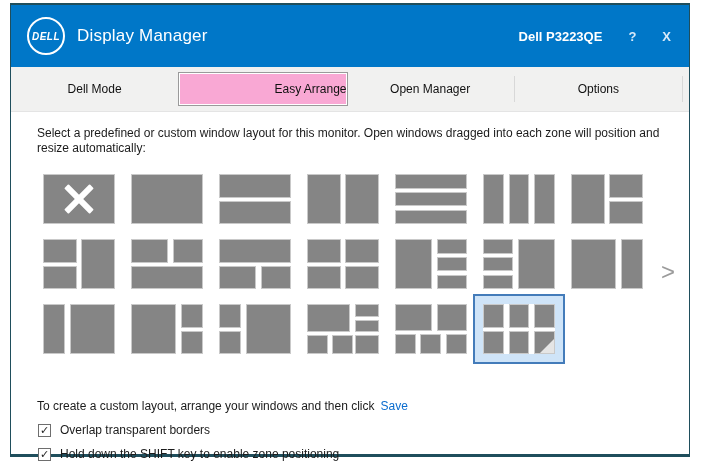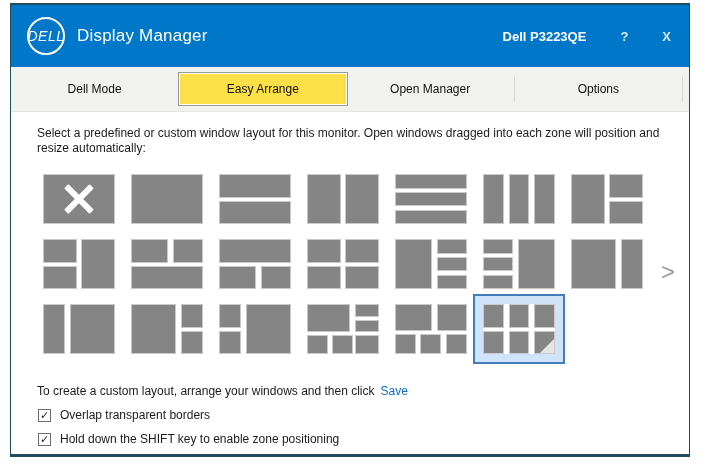--- a/index.html
+++ b/index.html
@@ -17,42 +17,43 @@
   .titlebar{
     height:62px;background:var(--header-blue,#0077c8);
     display:flex;align-items:center;padding:0 14px 0 16px;box-sizing:border-box;
   }
   .logo-circle{
     width:34px;height:34px;border:2px solid #ffffff;border-radius:50%;
     display:flex;align-items:center;justify-content:center;flex:0 0 auto;
     margin-right:12px;
   }
   .logo-circle span{
-    color:#ffffff;font-size:14px;font-weight:normal;letter-spacing:.5px;
+    color:#ffffff;font-size:10px;font-weight:bold;letter-spacing:.5px;
     font-style:italic;
   }
   .app-title{color:#ffffff;font-size:17px;font-weight:400;letter-spacing:.2px;}
-  .tb-right{margin-left:auto;display:flex;align-items:center;gap:34px;padding-right:4px;}
+  .tb-right{margin-left:auto;display:flex;align-items:center;gap:26px;padding-right:4px;}
   .monitor-name{color:#ffffff;font-size:13px;font-weight:bold;}
   .tb-btn{color:#d8eaf9;font-size:13px;font-weight:bold;cursor:default;}
   
   .tabstrip{
     height:45px;background:#f1f1f0;display:flex;align-items:center;
     border-bottom:1px solid #e4e4e4;box-sizing:border-box;padding:0 6px 0 0;
   }
   .tab{
     flex:1 1 0;text-align:center;font-size:12px;color:#111111;
     height:26px;line-height:26px;border-right:1px solid #d8d8d8;
     background:transparent;
   }
   .tab:last-child{border-right:1px solid #d8d8d8;}
   .tab.selected{
-    background:#fde047;border:1px solid #9a9a9a;height:32px;line-height:32px;
+    background:#f9a8d4;border:1px solid #9a9a9a;height:32px;line-height:32px;
     position:relative;z-index:2;margin:0 -1px;
     box-shadow:0 0 0 1px #ffffff inset;
+    text-align:right;
   }
   
   .content{position:relative;padding:8px 0 0 24px;box-sizing:border-box;height:345px;}
   .description{
     font-size:12px;color:#1b1b1b;line-height:15px;max-width:645px;margin:6px 0 18px 2px;
   }
   .layout-grid{
     margin-left:8px;width:604px;display:flex;flex-wrap:wrap;
     gap:15px 16px;position:relative;z-index:1;
   }
@@ -73,21 +74,21 @@
   }
   .fold{
     position:absolute;right:1px;bottom:1px;width:0;height:0;z-index:3;
     border-style:solid;border-width:0 0 14px 14px;
     border-color:transparent transparent #e5e5e5 transparent;
   }
   .pager{
     position:absolute;right:14px;top:148px;font-size:24px;color:#9b9b9b;
     line-height:24px;font-weight:400;
   }
-  .instruction{margin:30px 0 0 2px;font-size:12px;color:#1b1b1b;}
+  .instruction{margin:45px 0 0 2px;font-size:12px;color:#1b1b1b;}
   .save-link{color:var(--link-blue,#0a6cce);margin-left:6px;}
   .checkbox-row{display:flex;align-items:center;gap:9px;margin:10px 0 0 3px;}
   .checkbox-box{
     width:13px;height:13px;box-sizing:border-box;border:1px solid #6e6e6e;background:#ffffff;
     display:flex;align-items:center;justify-content:center;
     font-size:11px;color:#1f1f1f;line-height:11px;
   }
   .checkbox-label{font-size:12px;color:#1b1b1b;}
 </style>
 </head>

